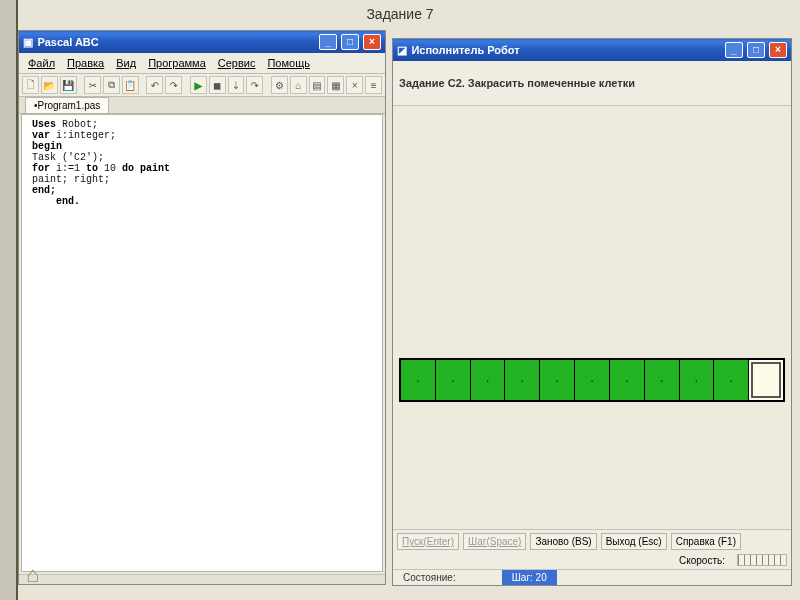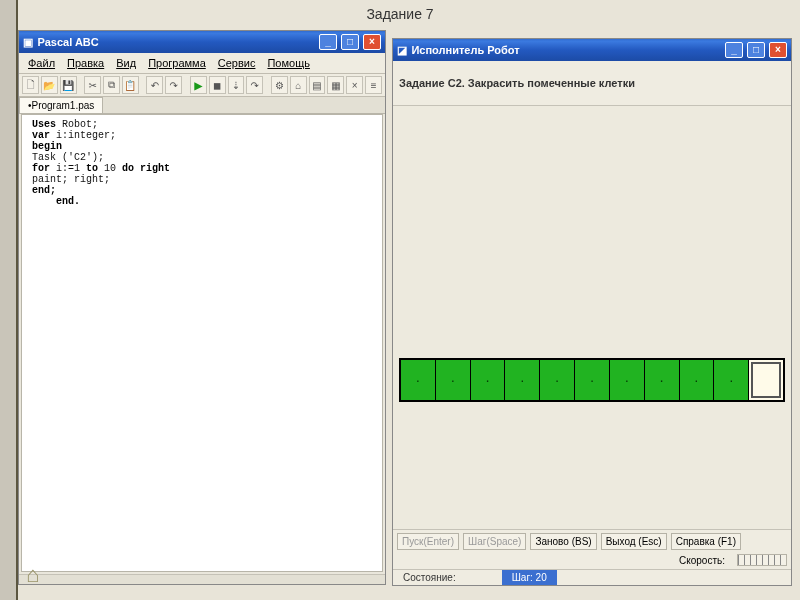--- a/index.html
+++ b/index.html
@@ -88,20 +88,21 @@
     background: #f4f1e7;
     display: flex; align-items: center; justify-content: center;
     font-size: 10px; color: #555;
     cursor: pointer;
   }
   .tbtn.sep { border: none; background: none; width: 4px; }
   .tbtn.green { color: #1a9a1a; font-weight: bold; }
   .tabs {
     display: flex;
     background: #e3e0d4;
+    padding-left: 6px;
     border-bottom: 1px solid #b8b5a9;
     font-size: 10px;
   }
   .tab {
     padding: 2px 8px;
     border: 1px solid #b8b5a9;
     border-bottom: none;
     background: #fbf9f2;
     margin-right: 2px;
     cursor: pointer;
@@ -187,21 +188,21 @@
     border-top: 1px solid #c5c2b7;
     flex-wrap: wrap;
   }
   .rbtn {
     border: 1px solid #b5b2a6;
     background: #f4f1e7;
     padding: 2px 4px;
     font-size: 10px;
     cursor: pointer;
   }
-  .rbtn.disabled { color: #999; cursor: default; }
+  .rbtn.disabled { color: #999; cursor: default; text-decoration: underline; }
   .speed {
     margin-left: auto;
     display: flex; align-items: center; gap: 12px;
     font-size: 10px;
   }
   .speed .ticks {
     width: 50px; height: 12px;
     border: 1px solid #b5b2a6;
     background: repeating-linear-gradient(90deg,#888 0 1px,#f4f1e7 1px 6px);
   }
@@ -275,21 +276,21 @@
     <div class="tbtn">×</div>
     <div class="tbtn">≡</div>
   </div>
   <div class="tabs">
     <div class="tab">•Program1.pas</div>
   </div>
   <div class="editor"><span class="kw">Uses </span><span>Robot;</span>
 <span class="kw">var </span><span>i:integer;</span>
 <span class="kw">begin</span>
 <span>Task ('C2');</span>
-<span class="kw">for </span><span>i:=1 </span><span class="kw">to </span><span>10 </span><span class="kw">do right</span>
+<span class="kw">for </span><span>i:=1 </span><span class="kw">to </span><span>10 </span><span class="kw">do paint</span>
 <span>paint; right;</span>
 <span class="kw">end;</span>
 <span class="kw">    end.</span></div>
   <div class="scroll-stub"></div>
 </div>
 
 <div class="robot-win">
   <div class="xp-title">
     <span>◪</span>
     <span>Исполнитель Робот</span>

